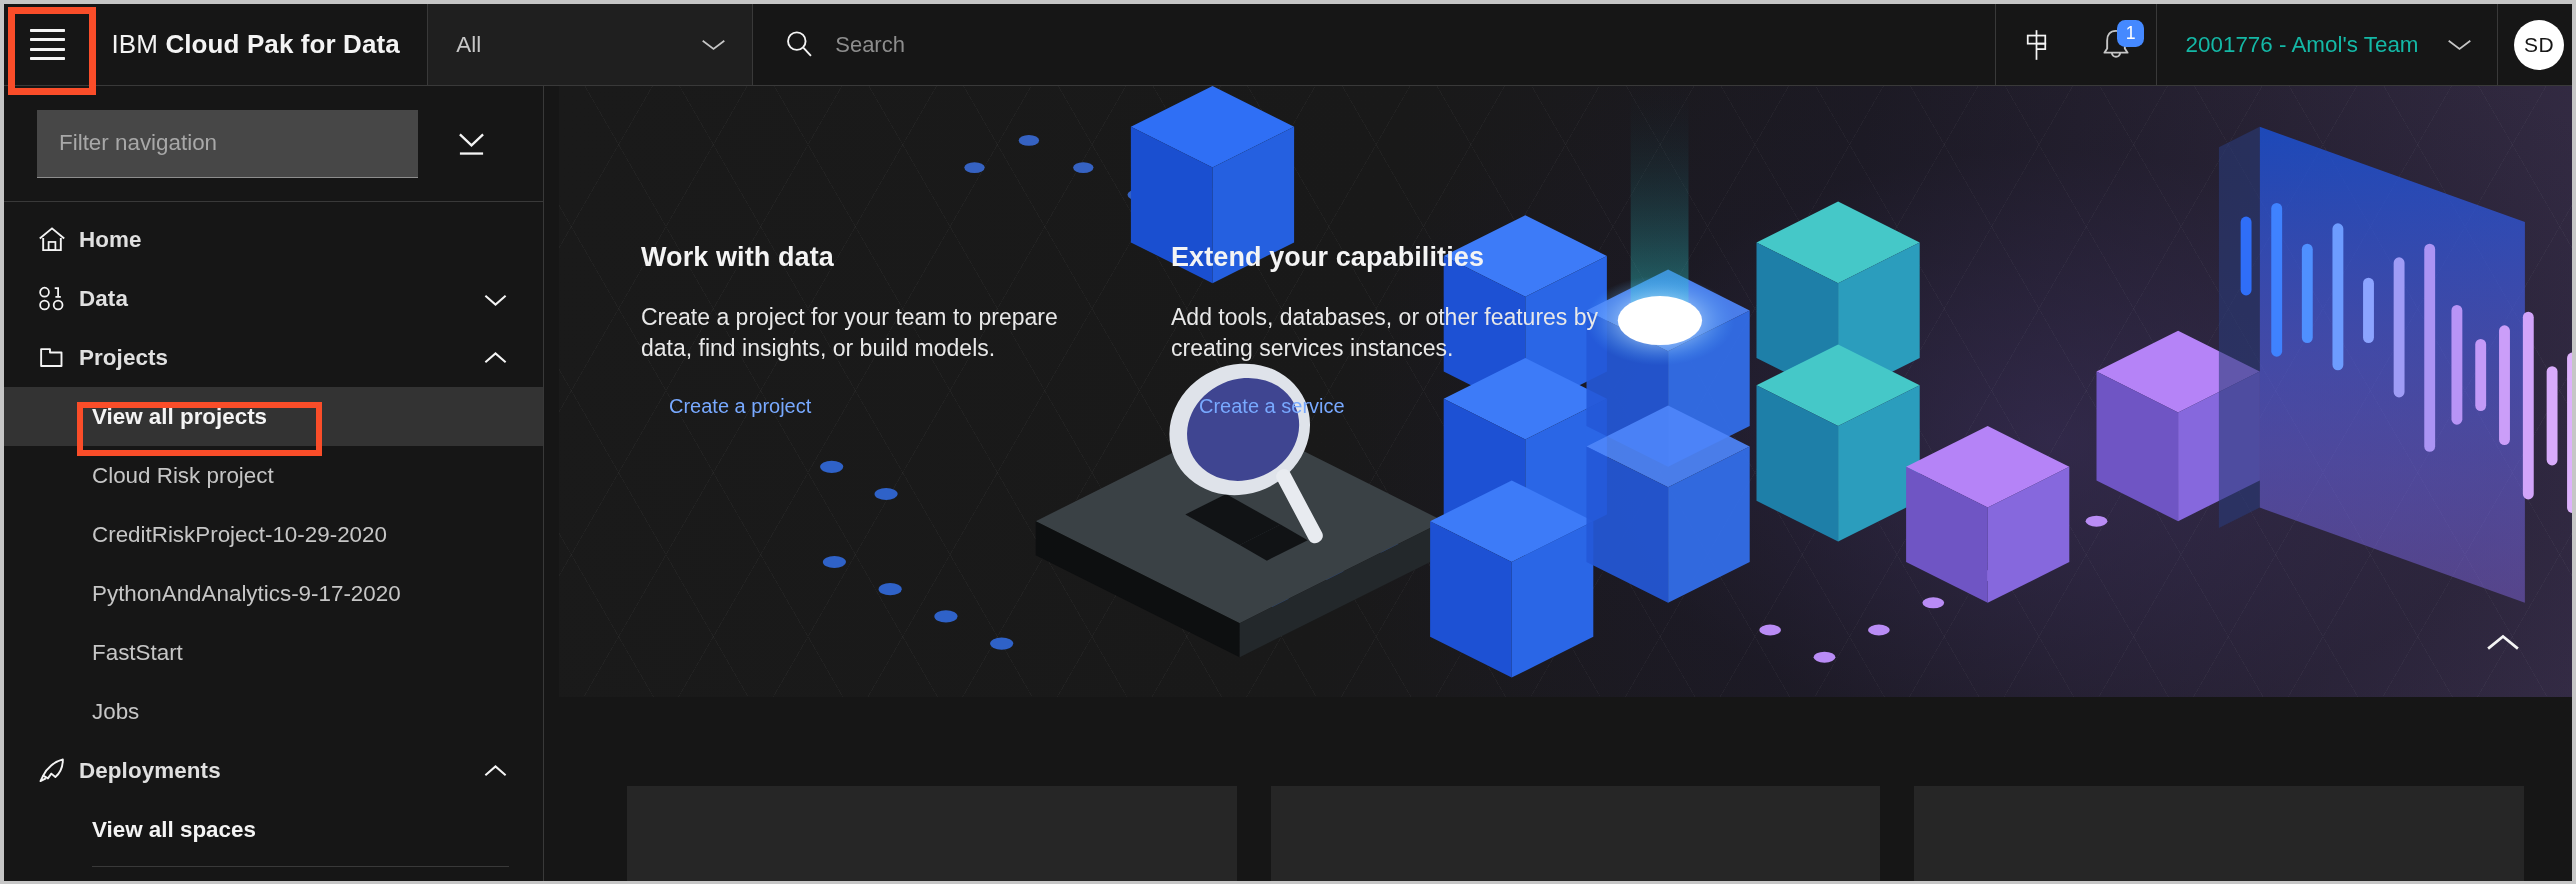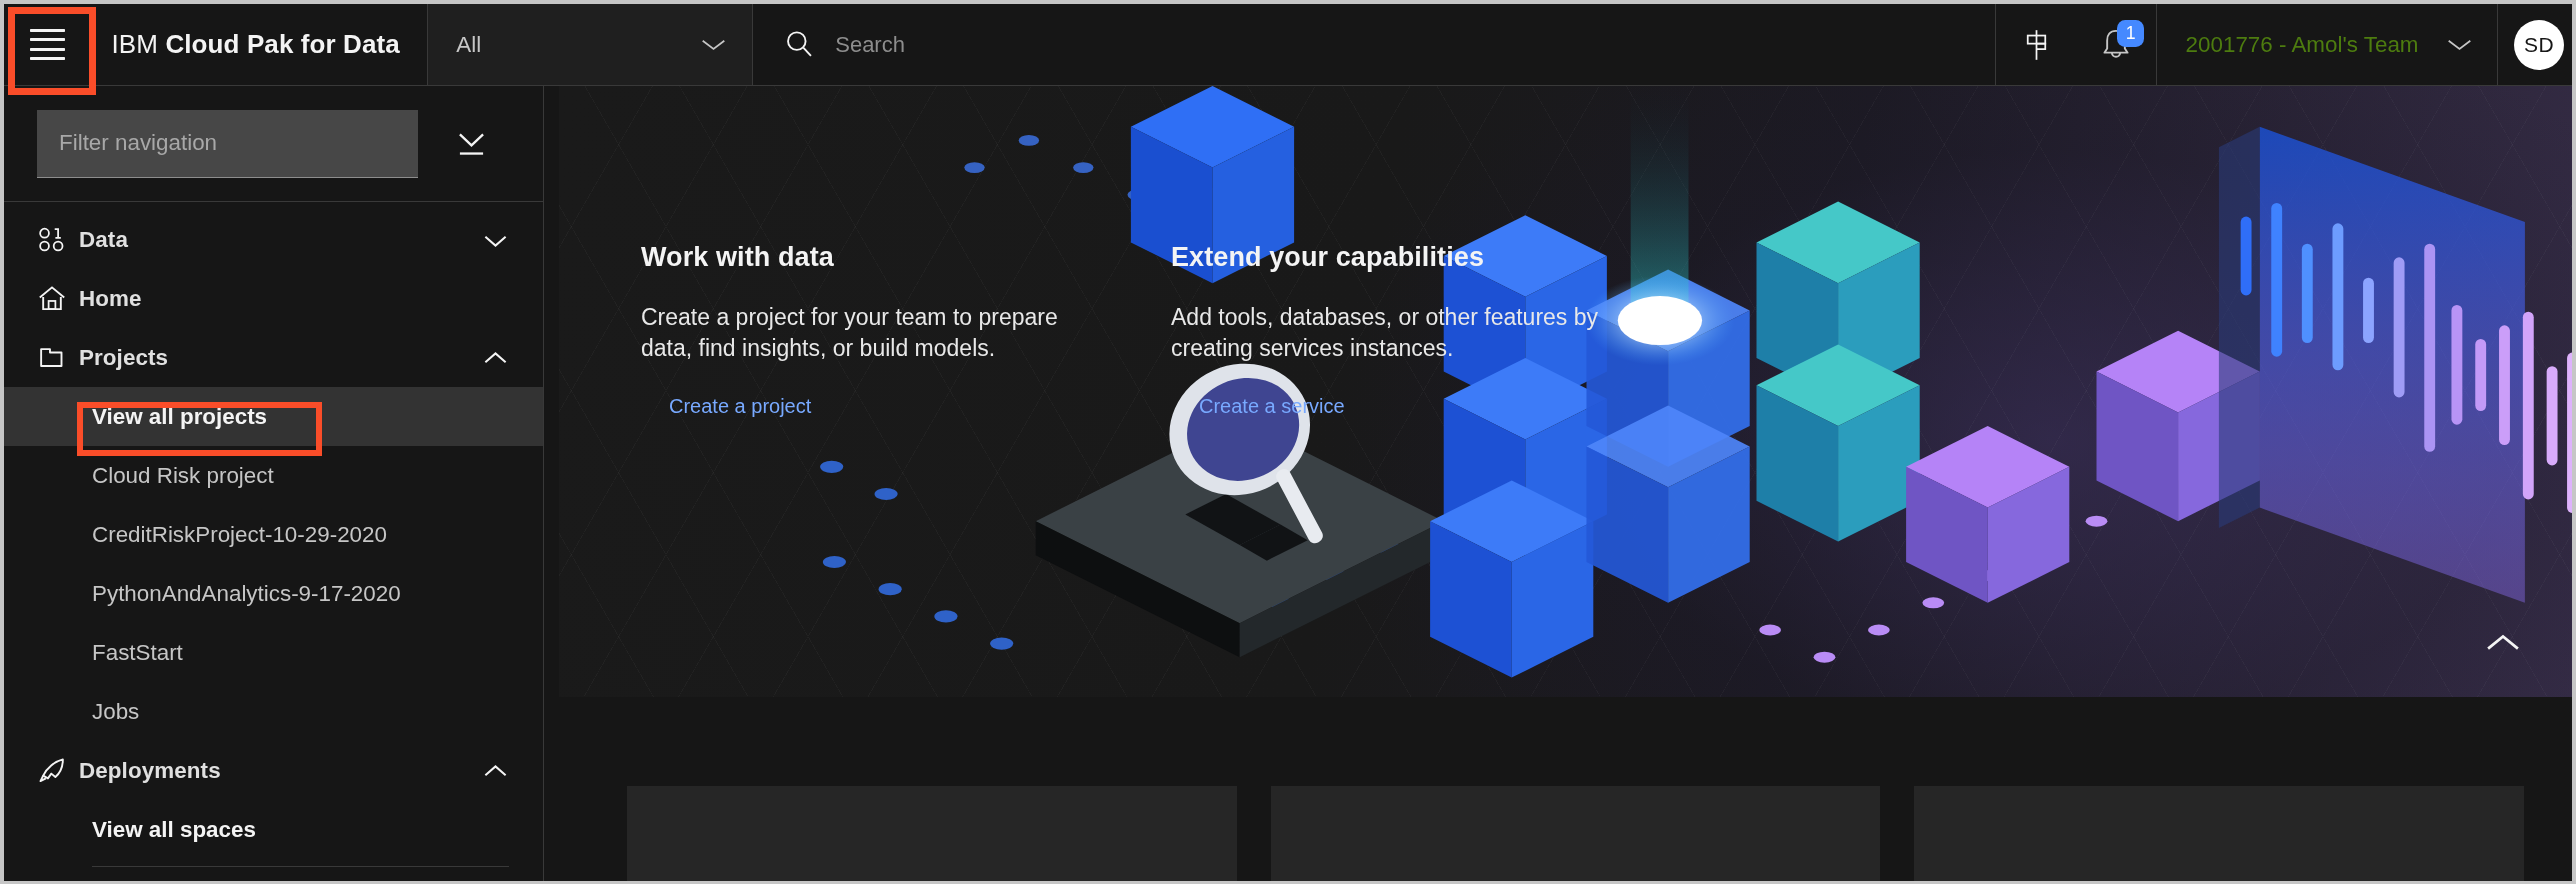--- a/index.html
+++ b/index.html
@@ -55,21 +55,21 @@
   }
   .badge {
     position:absolute; top:16.3px; left:41px;
     min-width:27px; height:27px; padding:0 4.1px; border-radius:8.2px;
     background:#4589ff; color:#fff; font-size:17.7px; font-weight:400;
     display:flex; align-items:center; justify-content:center; line-height:1;
   }
   .account {
     border-left:0.7px solid #393939; border-right:0.7px solid #393939;
     display:flex; align-items:center; justify-content:space-between; gap:27px;
-    padding:0 24.5px 0 28.5px; min-width:340px; color:#4d7c0f; font-size:22.4px;
+    padding:0 24.5px 0 28.5px; min-width:340px; color:#14b8a6; font-size:22.4px;
     cursor:pointer; white-space:nowrap;
   }
   .avatar-wrap { width:82px; display:flex; align-items:center; justify-content:center; }
   .avatar {
     width:50px; height:50px; border-radius:50%; background:#fff; color:#161616;
     display:flex; align-items:center; justify-content:center;
     font-size:21px; font-weight:400; letter-spacing:0.3px; cursor:pointer;
   }
 
   
@@ -386,44 +386,44 @@
           <line x1="10" y1="36" x2="44" y2="36" stroke="#f4f4f4" stroke-width="3.4"></line>
         </svg>
       </div>
     </div>
 
     <div class="nav-list">
 
       <div class="nav-row">
         <span class="ico">
           <svg width="30" height="28.5" viewBox="0 0 44 42">
+            <path d="M4 20 L22 5 L40 20" fill="none" stroke="#f4f4f4" stroke-width="2.8"></path>
+            <path d="M9 19 L9 37 L35 37 L35 19" fill="none" stroke="#f4f4f4" stroke-width="2.8"></path>
+            <rect x="17" y="25" width="10" height="12" fill="none" stroke="#f4f4f4" stroke-width="2.6"></rect>
+          </svg>
+        </span>
+        <span class="txt">Home</span>
+        <span class="chev"></span>
+      </div>
+
+      <div class="nav-row">
+        <span class="ico">
+          <svg width="30" height="28.5" viewBox="0 0 44 42">
             <circle cx="11" cy="12" r="6.5" fill="none" stroke="#f4f4f4" stroke-width="2.6"></circle>
             <path d="M26 6 L31 6 L31 19 M27 19 L35 19" fill="none" stroke="#f4f4f4" stroke-width="2.6"></path>
             <circle cx="11" cy="31" r="6.5" fill="none" stroke="#f4f4f4" stroke-width="2.6"></circle>
             <circle cx="31" cy="31" r="6.5" fill="none" stroke="#f4f4f4" stroke-width="2.6"></circle>
           </svg>
         </span>
         <span class="txt">Data</span>
         <span class="chev">
           <svg width="27" height="16.3" viewBox="0 0 40 24">
             <path d="M5 7 L20 20 L35 7" fill="none" stroke="#f4f4f4" stroke-width="3"></path>
           </svg>
         </span>
-      </div>
-
-      <div class="nav-row">
-        <span class="ico">
-          <svg width="30" height="28.5" viewBox="0 0 44 42">
-            <path d="M4 20 L22 5 L40 20" fill="none" stroke="#f4f4f4" stroke-width="2.8"></path>
-            <path d="M9 19 L9 37 L35 37 L35 19" fill="none" stroke="#f4f4f4" stroke-width="2.8"></path>
-            <rect x="17" y="25" width="10" height="12" fill="none" stroke="#f4f4f4" stroke-width="2.6"></rect>
-          </svg>
-        </span>
-        <span class="txt">Home</span>
-        <span class="chev"></span>
       </div>
 
       <div class="nav-row">
         <span class="ico">
           <svg width="30" height="28.5" viewBox="0 0 44 42">
             <path d="M6 34 L6 9 L19 9 L19 14 L36 14 L36 34 Z" fill="none" stroke="#f4f4f4" stroke-width="2.8" stroke-linejoin="round"></path>
           </svg>
         </span>
         <span class="txt">Projects</span>
         <span class="chev">

